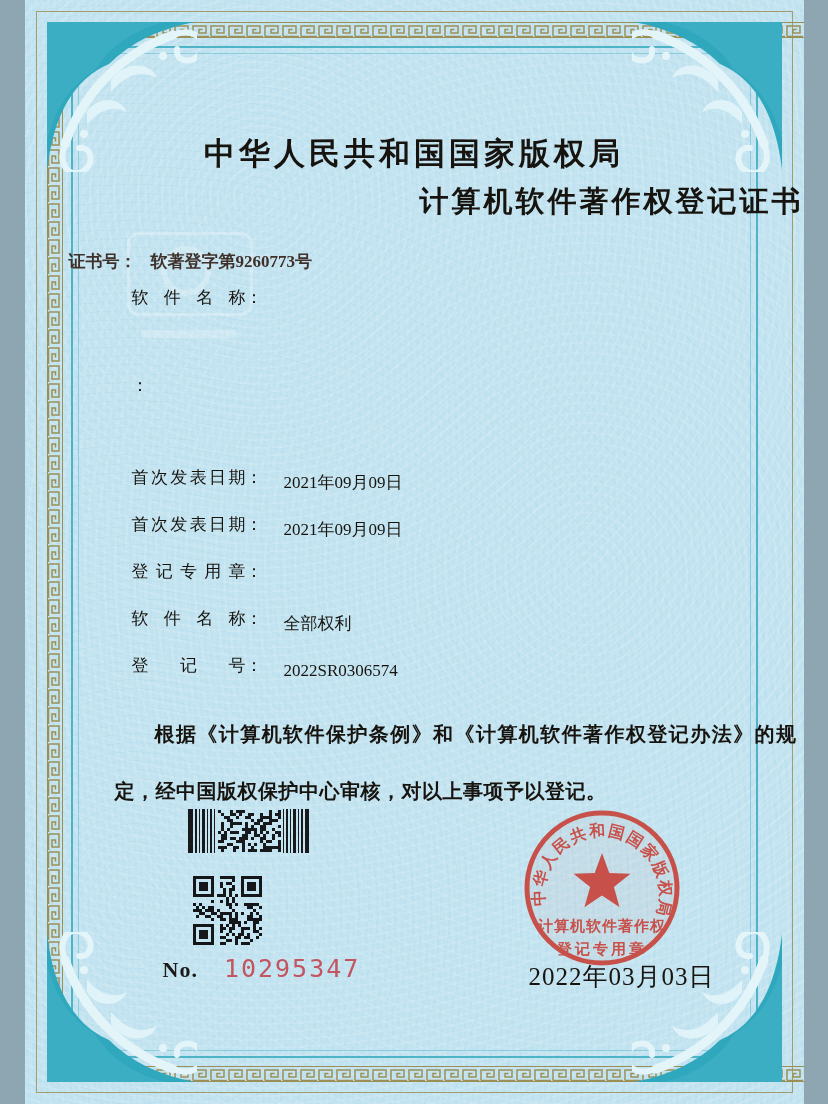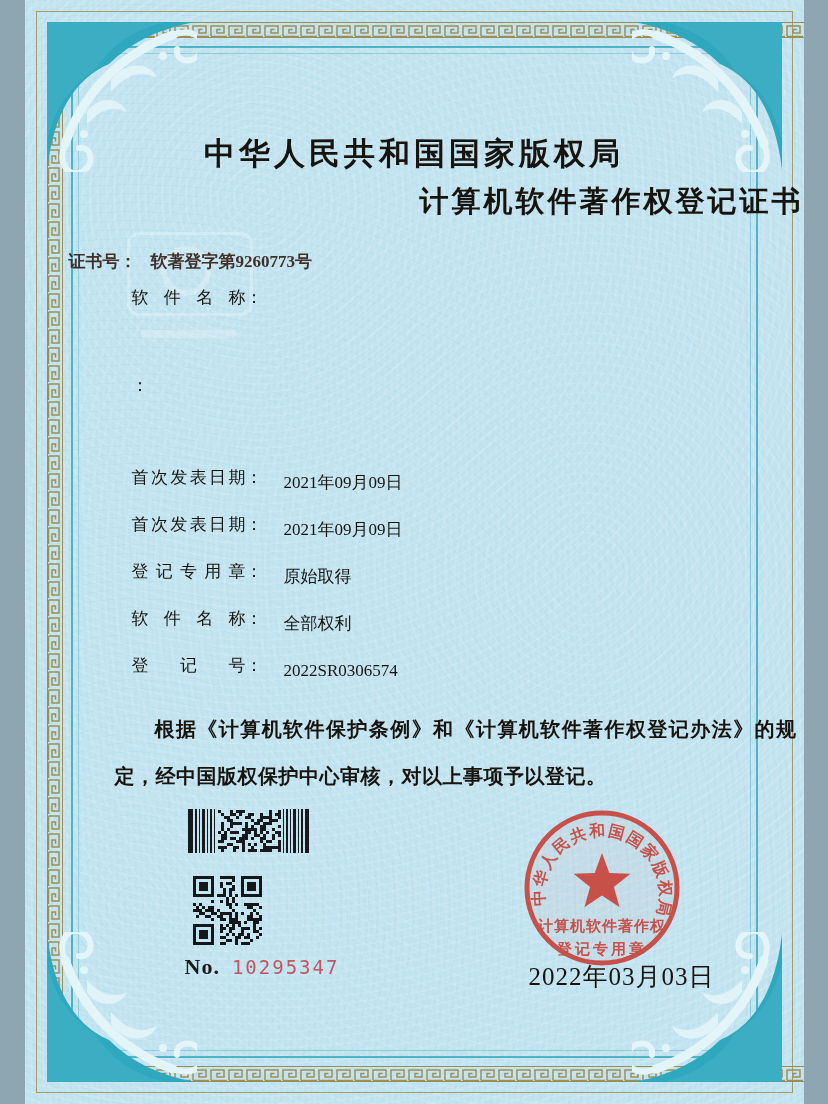--- a/index.html
+++ b/index.html
@@ -53,30 +53,30 @@
 
   
   .f-row{ position:absolute; left:107px; font-size:17px; font-weight:normal; display:flex; }
   .f-label{ display:inline-block; width:114px; text-align:justify; text-align-last:justify; text-justify:inter-character; }
   .f-colon{ display:inline-block; width:24px; }
   .f-value{ margin-left:14px; line-height:34px; margin-top:-6px; padding-top:6px; }
   .f-value .l2{ display:block; }
 
   
   .statement{ position:absolute; left:90px; top:706px; width:682px;
-    font-size:20px; font-weight:bold; line-height:47px; text-indent:2em;
+    font-size:20px; font-weight:bold; line-height:57px; text-indent:2em;
     text-align:justify; letter-spacing:0.5px; }
 
   
   .barcode{ position:absolute; left:163px; top:809px; width:122px; height:44px; }
   .qrcode { position:absolute; left:168px; top:876px; width:69px;  height:69px; }
   .serial { position:absolute; left:138px; top:954px; font-size:22px; }
-  .serial .no{ font-weight:bold; letter-spacing:1px; color:#1c1a18;margin-left:22px; }
-  .serial .num{ margin-left:12px; font-family:"DejaVu Sans Mono","Liberation Mono",monospace;
-    font-size:19px; letter-spacing:2px; color:#c25560; }
+  .serial .no{ font-weight:bold; letter-spacing:1px; color:#1c1a18; }
+  .serial .num{ margin-left:26px; font-family:"DejaVu Sans Mono","Liberation Mono",monospace;
+    font-size:25px; letter-spacing:2px; color:#c25560; }
   .issue-date{ position:absolute; left:504px; top:960px; font-size:25px; font-weight:normal; letter-spacing:1px; }
 
   .seal{ position:absolute; left:477px; top:788px; width:200px; height:200px; opacity:0.92; }
   .seal text{ font-family:"Liberation Serif","DejaVu Serif",serif; font-weight:bold; }
 </style>
 </head>
 <body>
 
 <svg width="0" height="0" style="position:absolute">
   <defs>
@@ -182,21 +182,20 @@
     <span class="f-value">2021年09月09日</span>
   </div>
   <div class="f-row" style="top:513px">
     <span class="f-label">首次发表日期</span>
       <span class="f-colon">：</span>
     <span class="f-value">2021年09月09日</span>
   </div>
   <div class="f-row" style="top:560px">
     <span class="f-label">登记专用章</span>
       <span class="f-colon">：</span>
-    <span class="f-value">原始取得</span>
   </div>
   <div class="f-row" style="top:607px">
     <span class="f-label">软件名称</span>
       <span class="f-colon">：</span>
     <span class="f-value">全部权利</span>
   </div>
   <div class="f-row" style="top:654px">
     <span class="f-label">登记号</span>
       <span class="f-colon">：</span>
     <span class="f-value">2022SR0306574</span>

